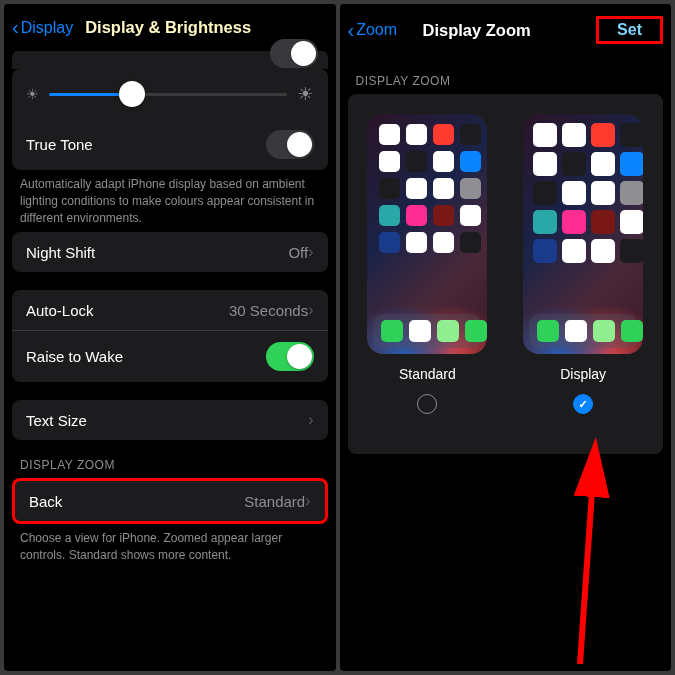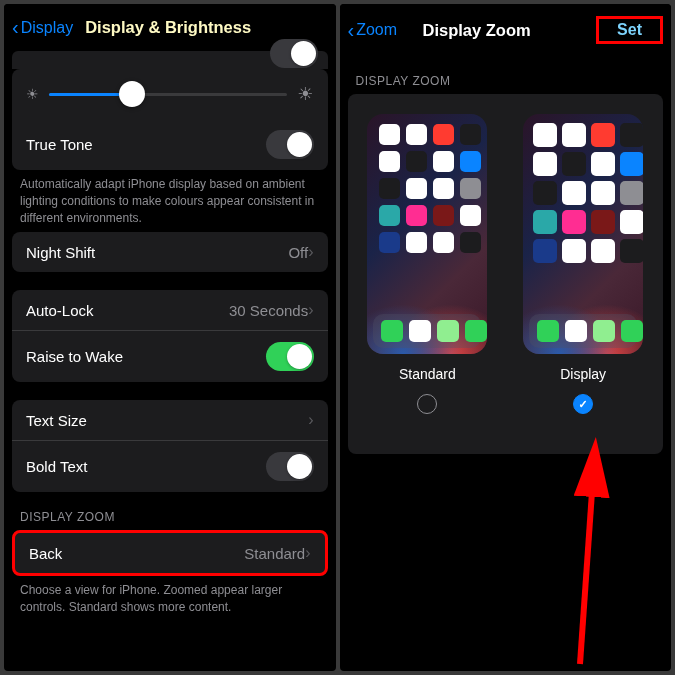--- a/index.html
+++ b/index.html
@@ -124,26 +124,20 @@
           </div>
       </div>
     </div>
 
     <div style="height:18px"></div>
     <div class="group">
       <div class="cell">
         <span class="cell-label">Text Size</span>
         <span class="chevron-right">›</span>
       </div>
-      <div class="cell">
-        <span class="cell-label">Bold Text</span>
-        <div class="toggle">
-            <div class="knob"></div>
-          </div>
-      </div>
     </div>
 
     <div class="section-header">DISPLAY ZOOM</div>
     <div class="group highlight">
       <div class="cell">
         <span class="cell-label">Back</span>
         <span class="cell-value">
             <span>Standard</span>
             <span class="chevron-right">›</span>
           </span>

